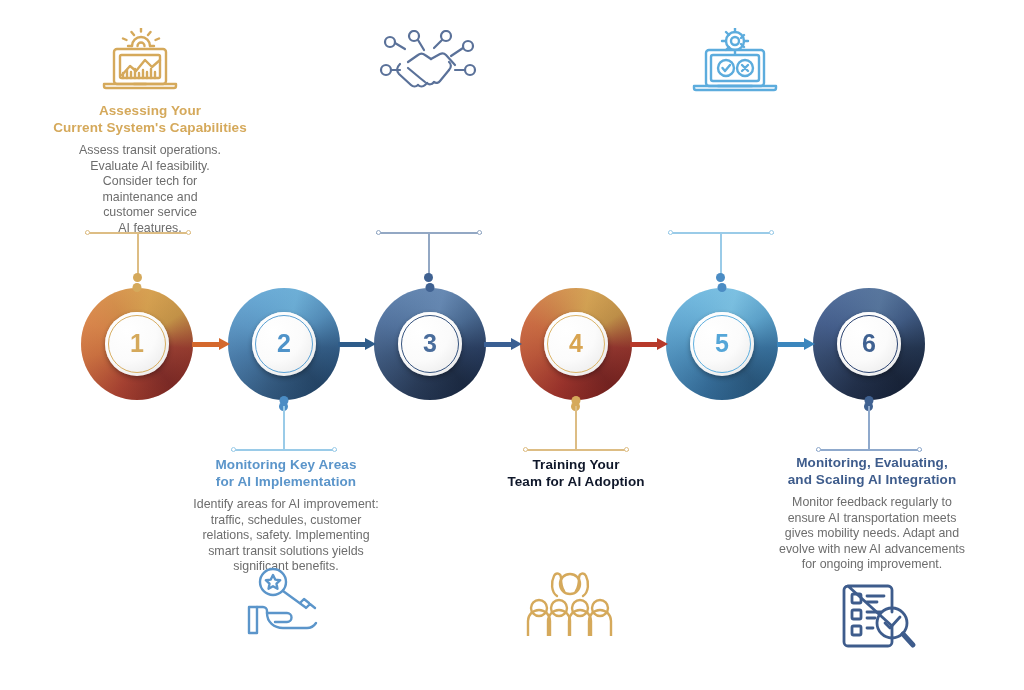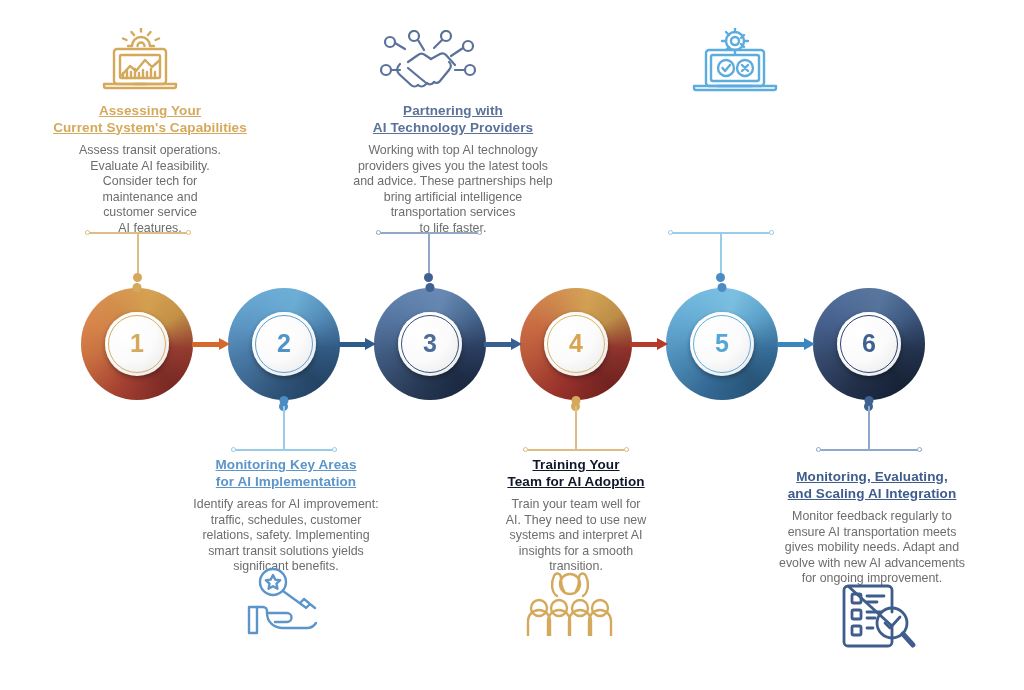--- a/index.html
+++ b/index.html
@@ -12,21 +12,20 @@
   #stage { position: relative; width: 1024px; height: 690px; }
 
   
   .block { position: absolute; text-align: center; }
   .block .title {
     font-weight: bold;
     font-size: 13.5px;
     line-height: 16.5px;
     letter-spacing: .1px;
     white-space: pre-line;
-    text-decoration: underline;
   }
   .block .body {
     margin-top: 7px;
     font-size: 12.4px;
     line-height: 15.6px;
     color: #6d6d6d;
     white-space: pre-line;
   }
 
   
@@ -154,30 +153,20 @@
     <div class="title" style="color:#d5a95b;">Assessing Your
 Current System's Capabilities</div>
     <div class="body">Assess transit operations.
 Evaluate AI feasibility.
 Consider tech for
 maintenance and
 customer service
 AI features.</div>
   </div>
 
-  <div class="block" style="left:320px; top:103px; width:266px;">
-    <div class="title" style="color:#5a7199;">Partnering with
-AI Technology Providers</div>
-    <div class="body">Working with top AI technology
-providers gives you the latest tools
-and advice. These partnerships help
-bring artificial intelligence
-transportation services
-to life faster.</div>
-  </div>
 
 
   <div class="conn" style="left:85px; top:232px; width:106px; height:48px;">
     <div class="hbar" style="width:106px; background:#ddbd84;"></div>
     <div class="endcap" style="left:0; border:1.4px solid #ddbd84;"></div>
     <div class="endcap" style="right:0; border:1.4px solid #ddbd84;"></div>
     <div class="stem" style="left:52px; top:0; height:44px; background:#ddbd84;"></div>
     <div class="dot" style="left:48px; top:41px; background:#d5a95b;"></div>
   </div>
 
@@ -355,28 +344,23 @@
     <div class="body">Identify areas for AI improvement:
 traffic, schedules, customer
 relations, safety. Implementing
 smart transit solutions yields
 significant benefits.</div>
   </div>
 
   <div class="block" style="left:470px; top:457px; width:212px;">
     <div class="title" style="color:#0f172a;">Training Your
 Team for AI Adoption</div>
-    <div class="body">Train your team well for
-AI. They need to use new
-systems and interpret AI
-insights for a smooth
-transition.</div>
-  </div>
-
-  <div class="block" style="left:753px; top:469px; width:238px;text-align:center;">
+  </div>
+
+  <div class="block" style="left:753px; top:455px; width:238px;text-align:center;">
     <div class="title" style="color:#3e5c8c;">Monitoring, Evaluating,
 and Scaling AI Integration</div>
     <div class="body">Monitor feedback regularly to
 ensure AI transportation meets
 gives mobility needs. Adapt and
 evolve with new AI advancements
 for ongoing improvement.</div>
   </div>
 
   <div class="icon" style="left:243px; top:565px;">

